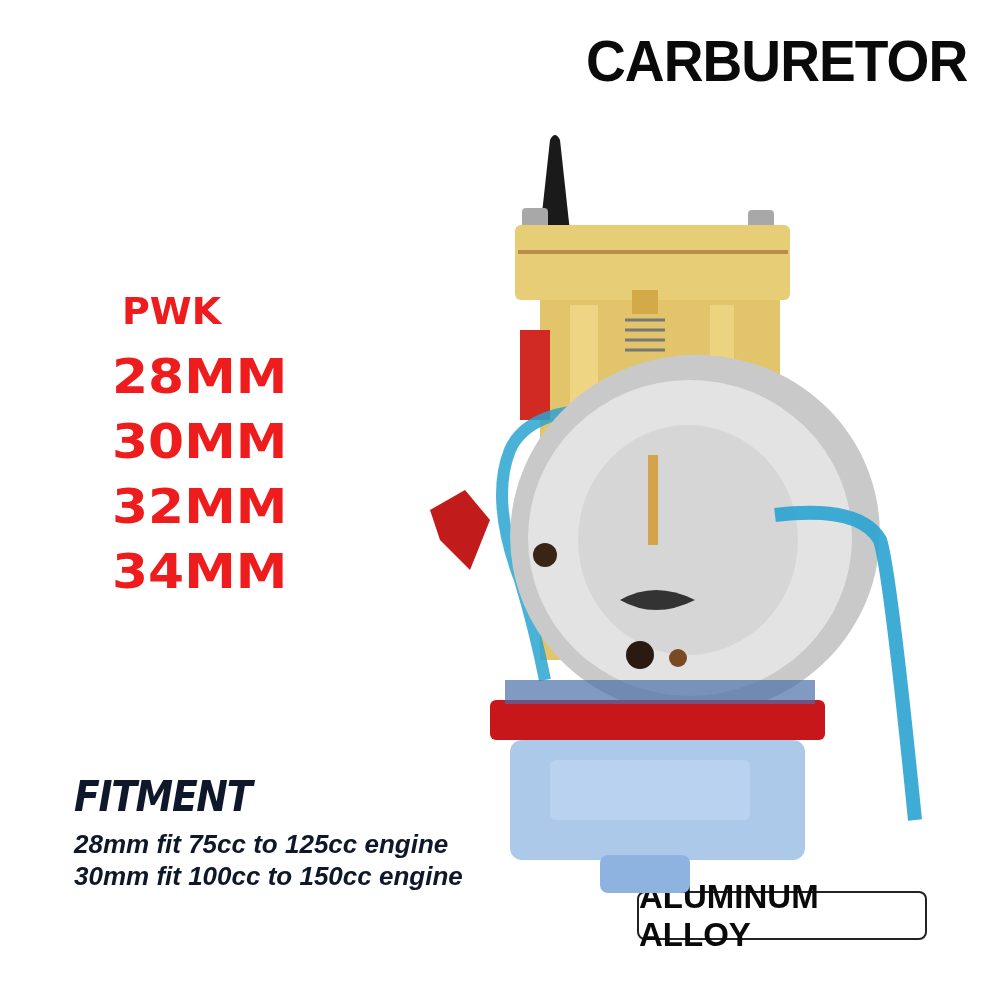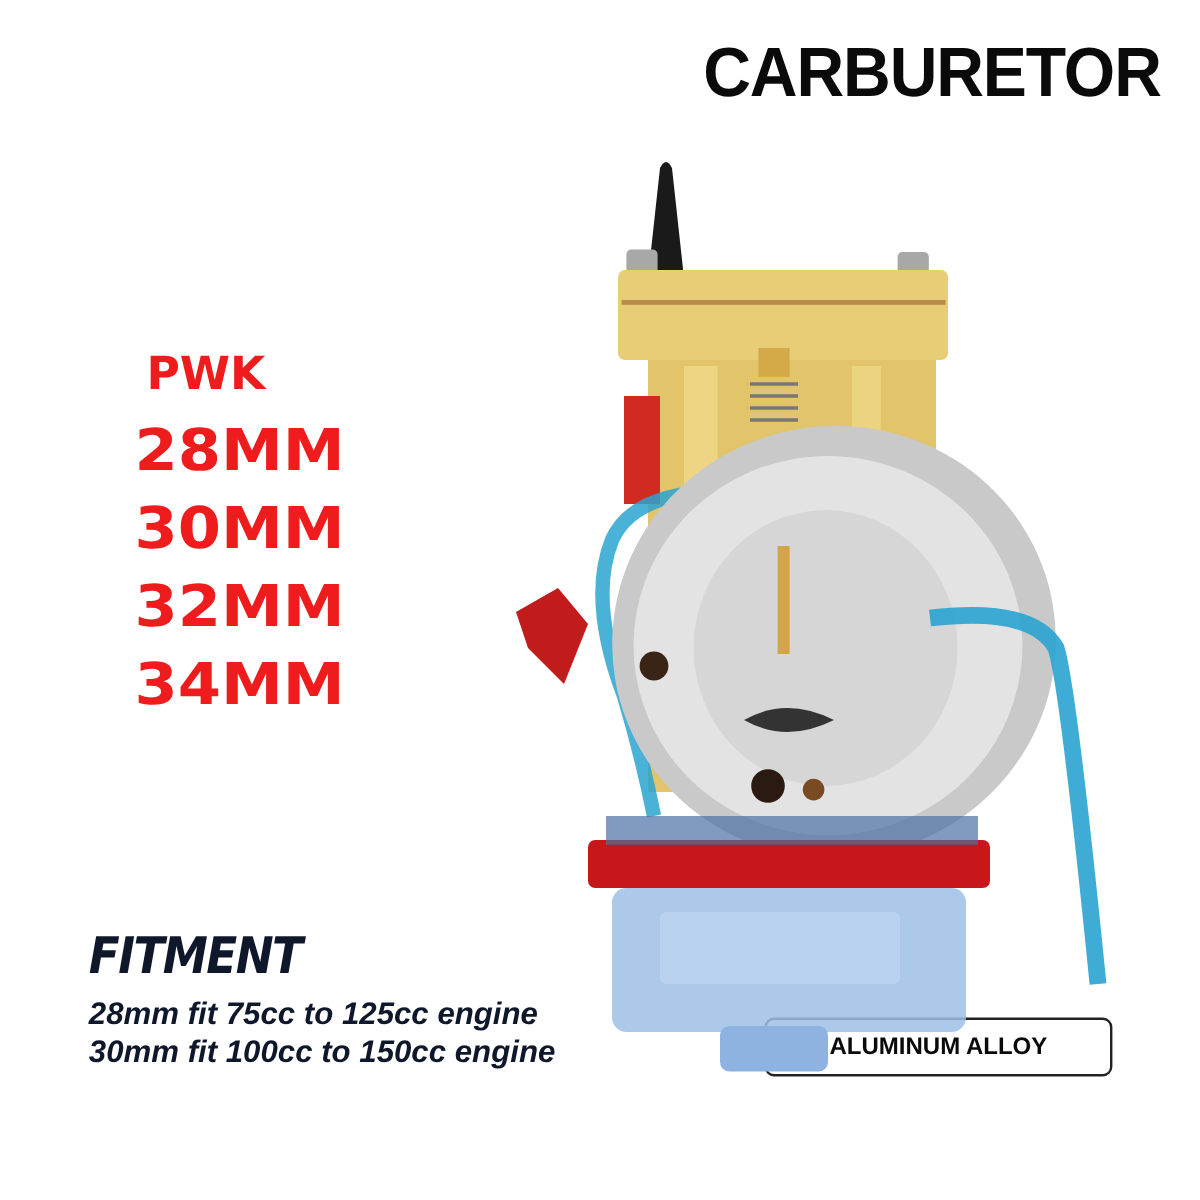--- a/index.html
+++ b/index.html
@@ -4,21 +4,21 @@
   <style>
     html, body { margin: 0; padding: 0; }
     body { width: 1000px; height: 1000px; background: #ffffff; position: relative; overflow: hidden; font-family: "Liberation Sans", sans-serif; }
     .title { position: absolute; left: 586px; top: 32px; font-size: 58px; font-weight: bold; color: #0a0a0a; letter-spacing: -1px; line-height: 1; transform: scaleX(0.95); transform-origin: left top; }
     .sizes { position: absolute; left: 112px; top: 292px; color: #ee1c1c; font-family: "DejaVu Sans", sans-serif; font-weight: bold; }
     .sizes .brand { font-size: 38px; line-height: 1; margin-left: 10px; margin-bottom: 22px; }
     .sizes .size { font-size: 48px; line-height: 1; margin-bottom: 17px; transform: scaleX(1.08); transform-origin: left; }
     .fitment { position: absolute; left: 74px; top: 776px; color: #0f172a; font-style: italic; }
     .fitment .head { font-size: 42px; font-weight: bold; line-height: 1; margin-bottom: 10px; font-family: "DejaVu Sans", sans-serif; letter-spacing: -1.5px; transform: scaleX(0.9); transform-origin: left; }
     .fitment .line { font-size: 26px; font-weight: bold; line-height: 32px; font-family: "Liberation Sans", sans-serif; }
-    .badge { position: absolute; left: 637px; top: 848px; width: 290px; height: 49px; border: 2px solid #222; border-radius: 8px; box-sizing: border-box; display: flex; align-items: center; justify-content: center; font-size: 20px; font-weight: bold; color: #0a0a0a; }
+    .badge { position: absolute; left: 637px; top: 891px; width: 290px; height: 49px; border: 2px solid #222; border-radius: 8px; box-sizing: border-box; display: flex; align-items: center; justify-content: center; font-size: 33px; font-weight: bold; color: #0a0a0a; }
     .product { position: absolute; left: 410px; top: 120px; width: 520px; height: 780px; }
   </style>
 </head>
 <body>
 
 <div class="title">CARBURETOR</div>
 
 <div class="sizes">
   <div class="brand">PWK</div>
   <div class="size">28MM</div>

